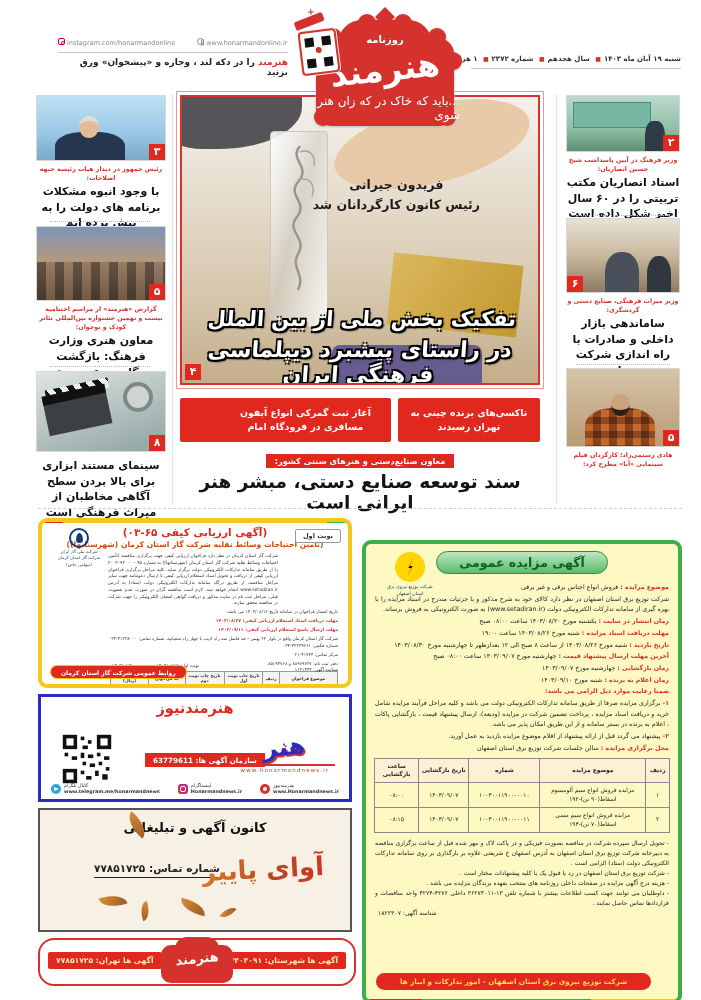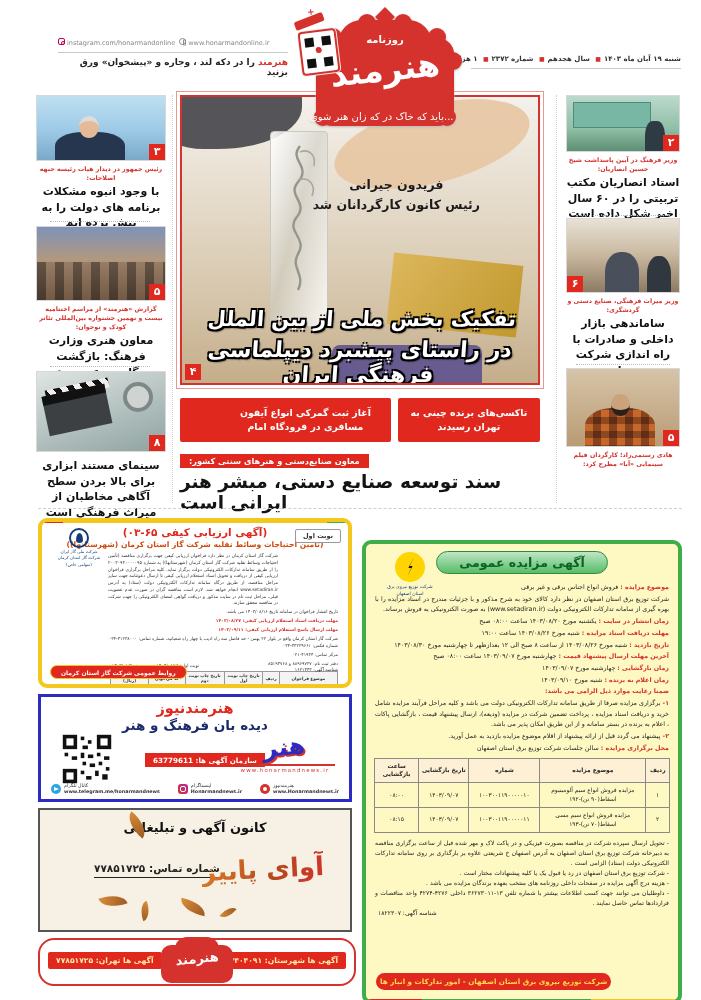--- a/index.html
+++ b/index.html
@@ -1,20 +1,20 @@
 <!DOCTYPE html>
 <html lang="fa" dir="rtl"><head>
 <meta charset="utf-8">
 <style>
   * { margin:0; padding:0; box-sizing:border-box; }
   body { background:#e9e9e9; font-family:"DejaVu Sans", sans-serif; }
   .page { position:relative; width:701px; height:1000px; margin:0 auto; background:#fff; overflow:hidden; direction:rtl; }
 
   
-  .social-line { position:absolute; left:58px; top:38px; direction:ltr; font-size:6.5px; color:#888; display:flex; gap:4px; align-items:center; }
+  .social-line { position:absolute; left:58px; top:38px; direction:ltr; font-size:6.5px; color:#888; display:flex; gap:22px; align-items:center; }
   .social-line .ico { display:inline-block; width:7px; height:7px; border:1px solid #b05; border-radius:2px; position:relative; margin-right:2px; }
   .social-line .ico:after { content:""; position:absolute; left:1.5px; top:1.5px; width:2px; height:2px; border:0.8px solid #b05; border-radius:50%; }
   .social-line .globe { display:inline-block; width:7px; height:7px; border:1px solid #888; border-radius:50%; position:relative; margin-right:2px; }
   .social-line .globe:after { content:""; position:absolute; left:2.6px; top:-0.5px; width:1.5px; height:7px; border-left:0.8px solid #888; border-right:0.8px solid #888; border-radius:50%; }
   .hdr-rule-l { position:absolute; left:58px; top:52px; width:230px; height:1px; background:#c9c9c9; }
   .tagline { position:absolute; left:58px; top:57px; width:230px; font-size:9px; font-weight:bold; color:#222; direction:rtl; text-align:right; }
   .tagline .brand { color:#d5322d; }
 
   .stamp { position:absolute; left:300px; top:30px; width:38px; height:44px; background:#fff; border:2.5px solid #d5322d; border-radius:4px; transform:rotate(-7deg); z-index:7; box-shadow:0 0 0 1px #eee; }
   .stamp .sq { position:absolute; width:9px; height:9px; background:#111; }
@@ -28,21 +28,21 @@
   .hdr-rule-r { position:absolute; right:20px; top:68px; width:210px; height:1px; background:#c9c9c9; }
 
   
   .masthead { position:absolute; left:310px; top:8px; width:150px; height:122px; z-index:6; filter:drop-shadow(0 1px 1px #bbb); }
   .mast-core { position:absolute; left:6px; top:30px; width:138px; height:88px; background:#d5322d; border-radius:16px; }
   .mast-dome { position:absolute; left:28px; top:12px; width:94px; height:80px; background:#d5322d; border-radius:24px; }
   .mast-peak { position:absolute; left:68px; top:2px; width:14px; height:14px; background:#d5322d; transform:rotate(45deg); }
   .mast-bump { position:absolute; width:18px; height:18px; background:#d5322d; border-radius:50%; }
   .mast-type { position:absolute; left:0; top:26px; width:100%; text-align:center; color:#fff; font-size:10px; font-weight:bold; letter-spacing:1px; }
   .mast-name { position:absolute; left:0; top:42px; width:100%; text-align:center; color:#fff; font-size:33px; font-weight:bold; transform:rotate(-6deg); letter-spacing:-2px; }
-  .mast-slogan { position:absolute; left:0; bottom:8px; width:100%; text-align:left; color:#fff; font-size:10px; }
+  .mast-slogan { position:absolute; left:0; bottom:8px; width:100%; text-align:right; color:#fff; font-size:12px; }
 
   
   .story { position:absolute; text-align:center; }
   .photo { position:relative; width:100%; border:1px solid #d8d8d8; overflow:hidden; }
   .num-badge { position:absolute; bottom:0; width:16px; height:16px; background:#e0281e; color:#fff; font-size:11px; font-weight:bold; line-height:16px; text-align:center; }
   .num-br { right:0; } .num-bl { left:0; }
   .kicker { color:#d5322d; font-size:6.3px; font-weight:bold; line-height:1.45; margin-top:3px; }
   .headline { color:#111; font-size:11px; font-weight:bold; line-height:1.42; margin-top:2px; }
 
   
@@ -82,21 +82,21 @@
   .main-head { position:absolute; left:0; top:210px; width:100%; text-align:center; color:#fff; font-weight:bold;
     text-shadow:1.6px 1.6px 0 #000,-1.6px -1.6px 0 #000,1.6px -1.6px 0 #000,-1.6px 1.6px 0 #000, 2px 2px 2px #000; transform:skewX(-4deg); }
   .main-head .l1 { font-size:21px; }
   .main-head .l2 { font-size:22px; margin-top:6px; }
   .main-frame .num-badge { bottom:3px; left:3px; }
 
   .ticker { position:absolute; left:180px; top:398px; width:360px; height:44px; display:flex; gap:7px; }
   .ticker .tbox { flex:1; background:#e0281e; color:#fff; font-size:9.4px; font-weight:bold; text-align:center; display:flex; align-items:center; justify-content:center; line-height:1.5; padding:2px 6px; border-radius:2px; }
   .ticker .tbox.wide { flex:1.22;padding-left:46px; }
 
-  .substory { position:absolute; left:180px; top:449px; width:360px; text-align:left; }
+  .substory { position:absolute; left:180px; top:449px; width:360px; text-align:center; }
   .substory .skick { display:inline-block; background:#e0281e; color:#fff; font-size:8.2px; font-weight:bold; padding:2px 9px; }
   .substory .shead { margin-top:3px; font-size:18.5px; font-weight:bold; color:#141414; }
 
   .vrule { position:absolute; top:95px; height:408px; border-right:1px dotted #d0d0d0; }
 
   
   .pill { position:absolute; background:#e0281e; color:#fff; font-weight:bold; border-radius:9px; text-align:center; }
 
   
   .gas { position:absolute; left:38px; top:518px; width:314px; height:170px; border:4px solid #f3c71b; border-radius:9px; background:#fff; overflow:hidden; }
@@ -126,21 +126,21 @@
   .auction .bolt { width:30px; height:30px; margin:0 auto 2px; background:#ffd400; border-radius:50%; position:relative; }
   .auction .bolt:after { content:""; position:absolute; left:12px; top:5px; width:7px; height:20px; background:#111; clip-path:polygon(100% 0,20% 55%,60% 55%,0 100%,80% 45%,40% 45%); }
   .auction .abody { margin:8px 9px 0 9px; font-size:6.3px; line-height:1.7; color:#222; text-align:justify; }
   .auction .abody p { margin-bottom:1px; }
   .auction .lbl { color:#d5322d; font-weight:bold; }
   .auction table { width:calc(100% - 16px); margin:4px 8px 0; border-collapse:collapse; font-size:5.9px; color:#222; }
   .auction th, .auction td { border:0.6px solid #8a8a8a; padding:3px 2px; text-align:center; line-height:1.5; }
   .auction th { background:#fdf0d5; font-weight:bold; }
   .auction .notes { margin:5px 9px 0; font-size:6.1px; line-height:1.65; color:#222; text-align:justify; }
   .auction .aid { text-align:left; margin:1px 12px 0; font-size:6.1px; color:#222; }
-  .auction .pill { left:10px; bottom:10px; color:#ffd94d; font-size:7.2px; padding:4px 4px; border-radius:10px; }
+  .auction .pill { left:10px; bottom:10px; color:#ffd94d; font-size:7.2px; padding:4px 24px; border-radius:10px; }
 
   
   .news { position:absolute; left:38px; top:694px; width:314px; height:108px; border:3px solid #2b2bc4; background:#fff; overflow:hidden; }
   .news .ntitle { text-align:center; margin-top:3px; color:#e0281e; font-size:14.5px; font-weight:bold; letter-spacing:1px; }
   .news .nsub { text-align:center; color:#1b2a6b; font-size:13.5px; font-weight:bold; letter-spacing:2px; margin-top:1px; }
   .news .qr { position:absolute; left:20px; top:36px; width:52px; height:52px; }
   .news .nbadge { position:absolute; left:104px; top:56px; background:#e0281e; color:#fff; font-size:7.2px; font-weight:bold; padding:2.5px 8px; direction:rtl; }
   .news .nlogo { position:absolute; right:14px; top:36px; width:100px; text-align:center; }
   .news .nlogo .word { font-size:24px; font-weight:bold; color:#2b2bc4; transform:rotate(-6deg) skewX(-8deg); display:inline-block; text-shadow:2px 2px 0 #d5322d; letter-spacing:-2px; }
   .news .nlogo .url { margin-top:3px; border-top:2px solid #d5322d; color:#d5322d; font-size:5.4px; letter-spacing:1.2px; direction:ltr; padding-top:1px; }
@@ -416,21 +416,20 @@
       <div>- هزینه درج آگهی مزایده در صفحات داخلی روزنامه های منتخب  بعهده برندگان مزایده می باشد .</div>
       <div>- داوطلبان می توانند جهت کسب اطلاعات بیشتر با شماره تلفن ۱۳-۳۶۲۷۳۰۱۱ داخلی ۴۲۷۶-۴۲۷۴ واحد مناقصات و قراردادها تماس حاصل نمایند .</div>
     </div>
     <div class="aid">شناسه آگهی: ۱۸۲۲۳۰۷</div>
     <div class="pill">شرکت توزیع نیروی برق استان اصفهان - امور تدارکات و انبار ها</div>
     <div class="bothue"></div>
   </div>
 
   <div class="news">
     <div class="ntitle">هنرمندنیوز</div>
-    <div class="nsub">دیده بان فرهنگ و هنر</div>
     <svg class="qr" viewBox="0 0 29 29">
       <rect width="29" height="29" fill="#fff"></rect>
       <g fill="#111">
         <rect x="1" y="1" width="8" height="8"></rect>
           <rect x="20" y="1" width="8" height="8"></rect>
           <rect x="1" y="20" width="8" height="8"></rect>
         <rect x="3" y="3" width="4" height="4" fill="#fff"></rect>
           <rect x="22" y="3" width="4" height="4" fill="#fff"></rect>
           <rect x="3" y="22" width="4" height="4" fill="#fff"></rect>
         <rect x="11" y="2" width="2" height="2"></rect>

